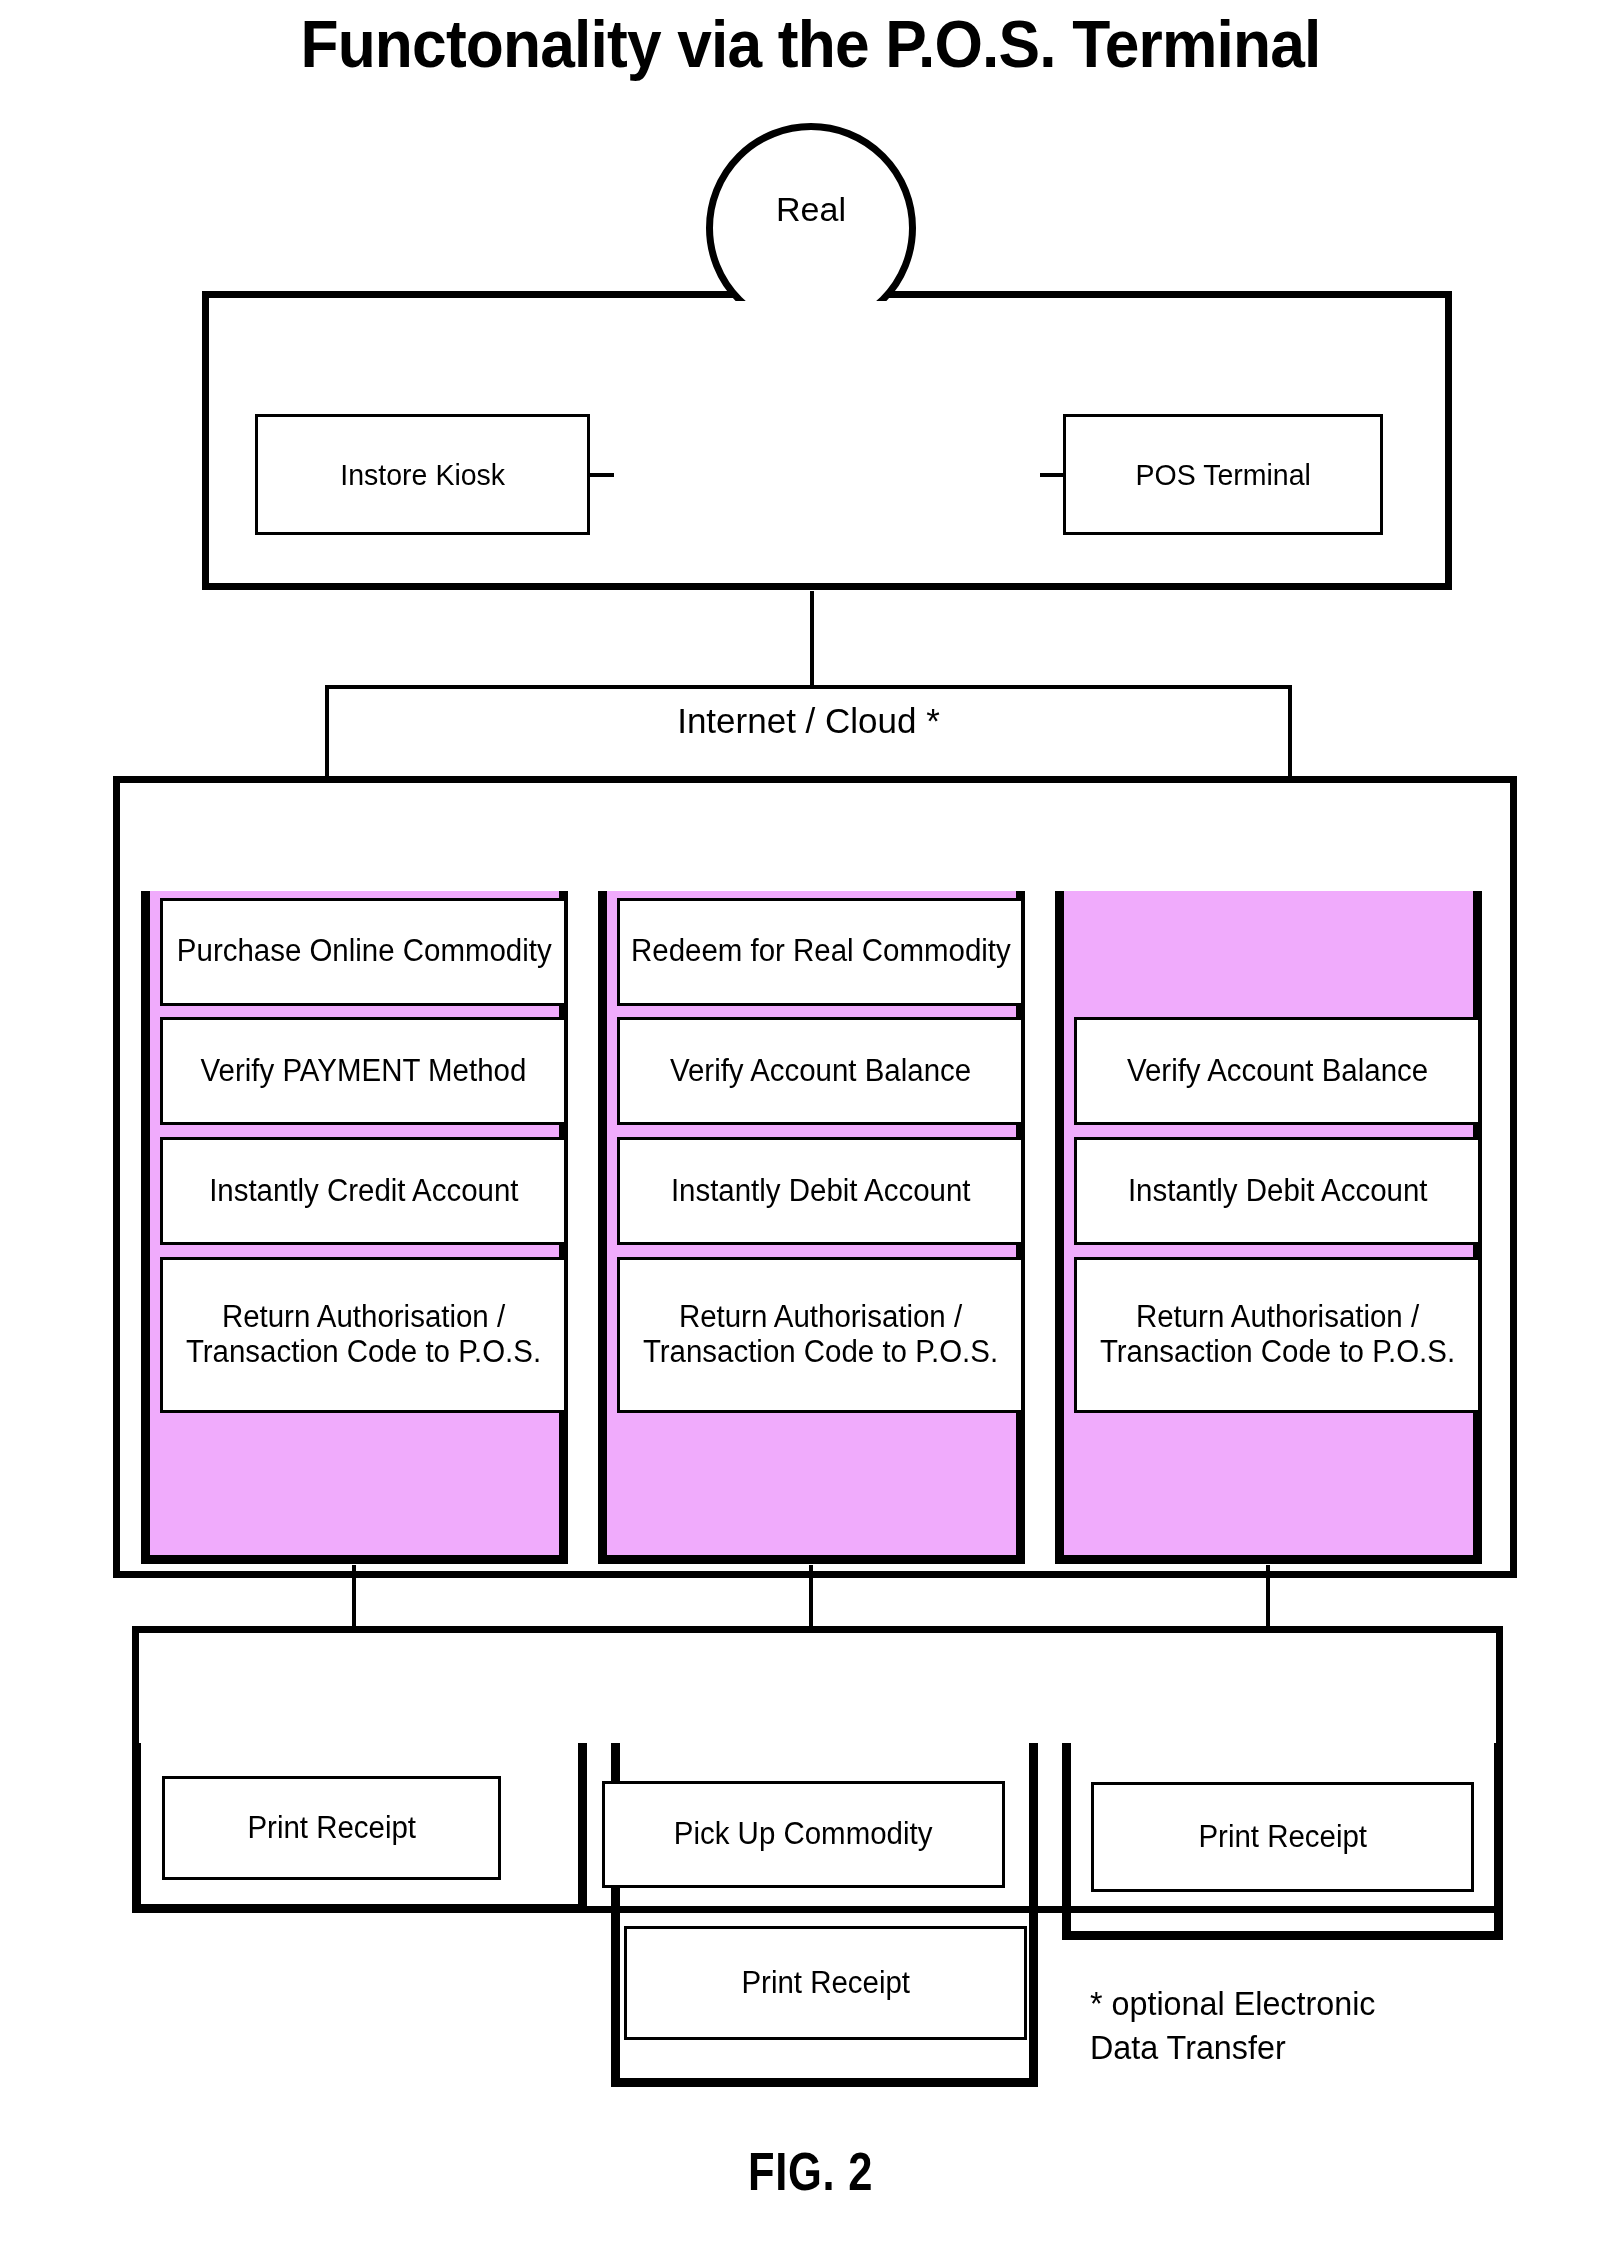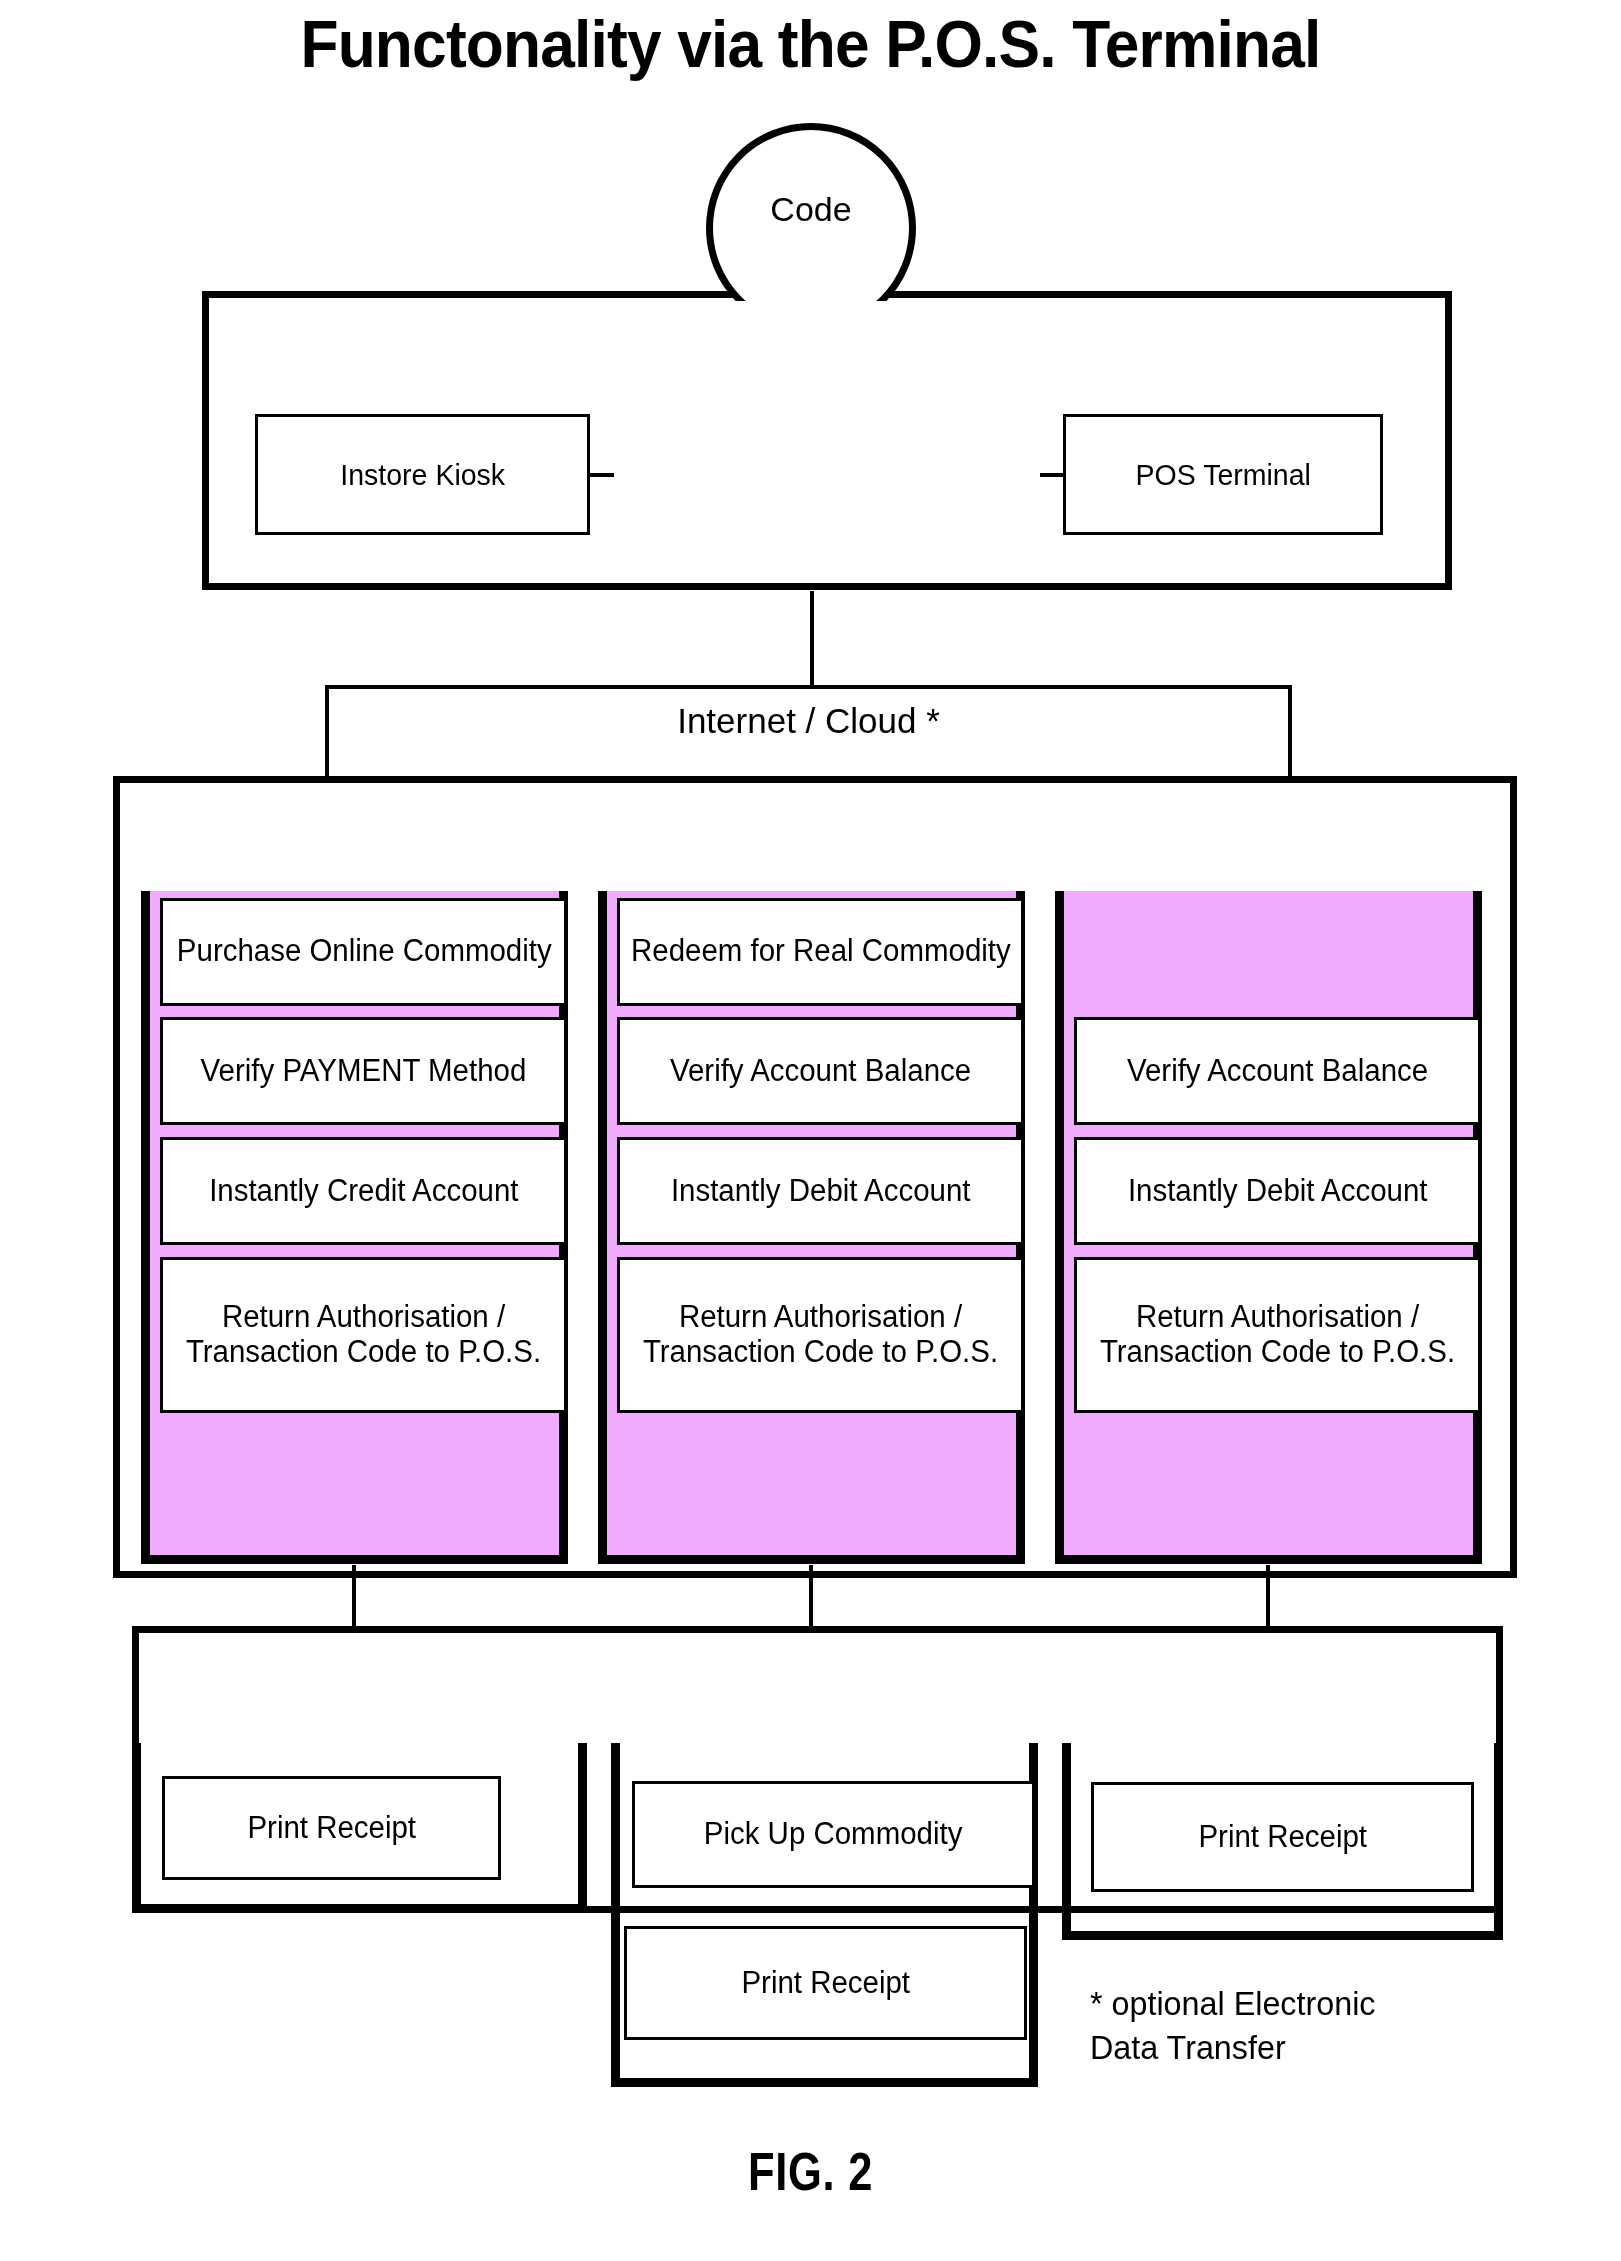--- a/index.html
+++ b/index.html
@@ -214,21 +214,21 @@
     box-sizing: border-box;
     display: flex;
     align-items: center;
     justify-content: center;
     text-align: center;
     z-index: 4;
     margin-top: 21px;
   }
   .bbox .boxlabel { font-size: 31px; }
   #bbox1 { left: 162px;  top: 1755px; width: 339px; height: 104px; }
-  #bbox2 { left: 632px;  top: 1760px; width: 403px; height: 107px; }
+  #bbox2 { left: 602px;  top: 1760px; width: 403px; height: 107px; }
   #bbox3 { left: 624px;  top: 1905px; width: 403px; height: 114px; }
   #bbox4 { left: 1091px; top: 1761px; width: 383px; height: 110px; }
 
   
   #footnote {
     left: 1090px; top: 1981px;
     width: 402px;
     font-size: 34px;
     line-height: 1.30;
     text-align: left;
@@ -247,21 +247,21 @@
   }
 </style>
 </head>
 <body>
 
 <div id="page">
 
   <div class="abs" id="fig-title">Functonality via the P.O.S. Terminal</div>
 
   <div class="abs" id="user-node"></div>
-  <div class="abs" id="user-label">Code</div>
+  <div class="abs" id="user-label">Real</div>
 
   <div class="abs thickbox" id="pos-top"></div>
   <div class="abs" id="user-mask"></div>
 
   <div class="abs sectionlabel" id="pos-top-label">P.O.S. Location</div>
 
   <div class="abs thinbox" id="instore-kiosk">
     <span class="boxlabel">Instore Kiosk</span>
   </div>
 

